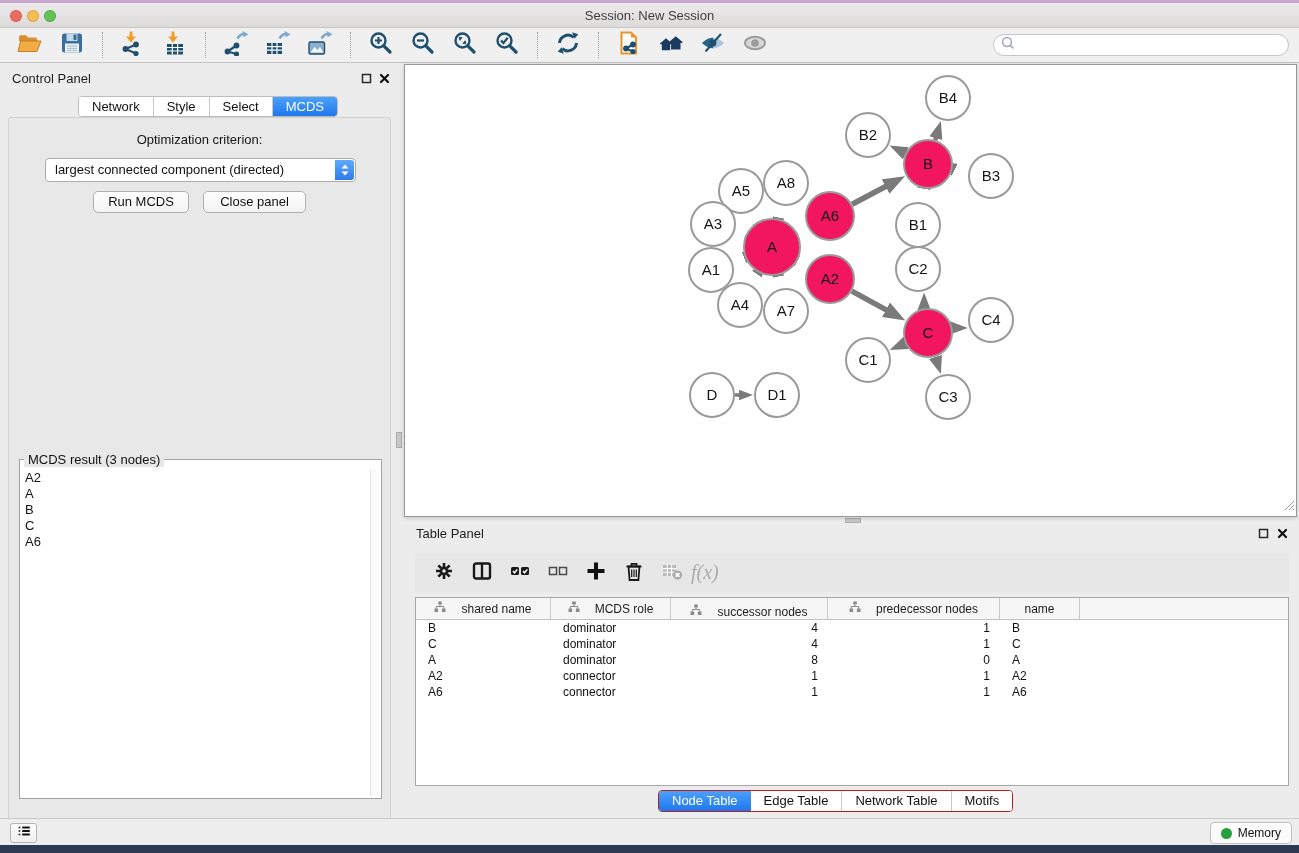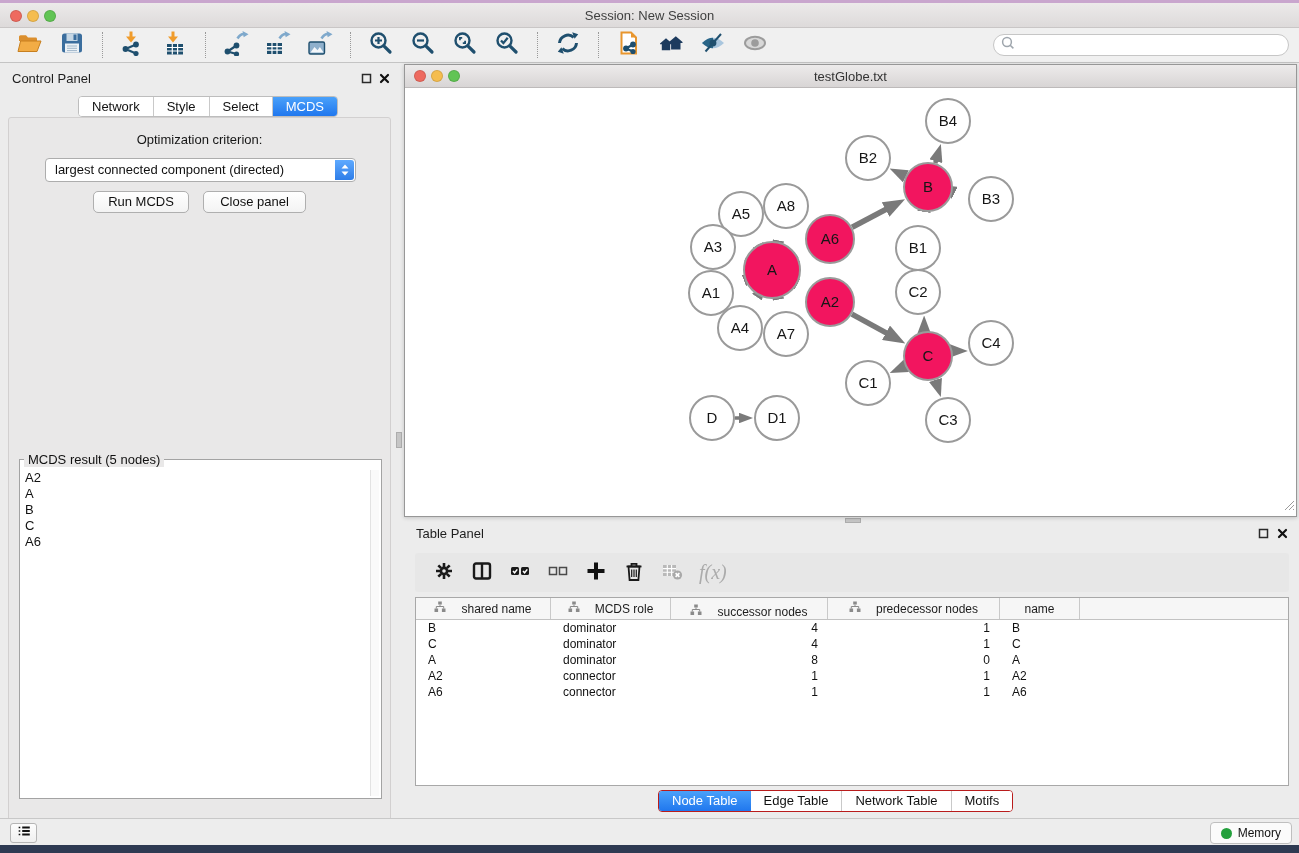--- a/index.html
+++ b/index.html
@@ -54,21 +54,21 @@
   .net-title .tl{top:5px}
   .net-title .tl.red{left:9px}.net-title .tl.yel{left:26px}.net-title .tl.grn{left:43px}
   .net-title-text{height:23px;line-height:23px;text-align:center;font-size:13px;color:#333}
   .net-canvas{display:block}
   .grip{position:absolute;right:1px;bottom:1px}
 
   
   .tp-title{left:416px;top:526px;font-size:13px;color:#1E1E1E}
   .tp-toolbar{left:415px;top:553px;width:874px;height:39px;background:#E7E7E7;border-radius:3px;display:flex;align-items:center;padding-left:10px}
   .tp-btn{width:26px;height:26px;margin:0 6px;display:flex;align-items:center;justify-content:center}
-  .fx{font-family:"Liberation Serif",serif;font-style:italic;font-size:20px;color:#ABABAB;margin-left:8px}
+  .fx{font-family:"Liberation Serif",serif;font-style:italic;font-size:20px;color:#ABABAB;}
   .tp-table{left:415px;top:597px;width:874px;height:189px;background:#fff;border:1px solid #A8A8A8;overflow:hidden}
   .tp-header{display:flex;height:22px;background:#F6F6F6;border-bottom:1px solid #C2C2C2}
   .th{display:flex;align-items:center;justify-content:center;gap:15px;font-size:12px;color:#1C1C1C;border-right:1px solid #C9C9C9;flex-shrink:0}
   .th.filler{flex:1;border-right:none}
   .tr{display:flex;height:16px;align-items:center}
   .td{font-size:12px;color:#111;flex-shrink:0;white-space:nowrap;overflow:hidden}
 
   .bottom-tabs{left:658px;top:790px;height:22px;display:flex;background:#fff;border:1px solid #b91c1c;border-radius:4px;overflow:hidden}
   .bottom-tabs .seg{line-height:20px}
 
@@ -257,42 +257,36 @@
       <span class="combo-step">
         <svg width="12" height="16" viewBox="0 0 12 16">
             <path d="M2.5 6.5L6 2.5l3.5 4z" fill="#fff"></path>
             <path d="M2.5 9.5L6 13.5l3.5-4z" fill="#fff"></path>
           </svg>
       </span>
     </div>
     <div class="btn run-btn">Run MCDS</div>
     <div class="btn closep-btn">Close panel</div>
     <div class="result-box">
-      <div class="result-legend">MCDS result (5 nodes)</div>
+      <div class="result-legend">MCDS result (3 nodes)</div>
       <div class="result-list" id="result-list">
           <div class="result-item">A2</div>
           <div class="result-item">A</div>
           <div class="result-item">B</div>
           <div class="result-item">C</div>
           <div class="result-item">A6</div>
         </div>
       <div class="result-gutter"></div>
     </div>
   </div>
 
   <div class="abs split-v"></div>
   <div class="abs split-h"></div>
 
   <div class="abs net-win">
-    <div class="net-title">
-      <span class="tl red"></span>
-      <span class="tl yel"></span>
-      <span class="tl grn"></span>
-      <div class="net-title-text">testGlobe.txt</div>
-    </div>
     <svg id="net-canvas" class="net-canvas" width="891" height="428" viewBox="0 0 891 428">
         <defs>
           <marker id="arw" viewBox="0 0 4 3" markerWidth="4" markerHeight="3" refX="0.6" refY="1.5" orient="auto" markerUnits="strokeWidth">
             <path d="M0 0L4 1.5L0 3Z" fill="#7A7A7A"></path>
           </marker>
         </defs>
         <line x1="353.0" y1="156.6" x2="354.2" y2="158.9" stroke="#7A7A7A" stroke-width="4" marker-end="url(#arw)"></line>
         <line x1="373.2" y1="153.7" x2="373.0" y2="154.7" stroke="#7A7A7A" stroke-width="4" marker-end="url(#arw)"></line>
         <line x1="340.0" y1="171.5" x2="343.0" y2="172.7" stroke="#7A7A7A" stroke-width="4" marker-end="url(#arw)"></line>
         <line x1="339.9" y1="192.2" x2="341.2" y2="191.7" stroke="#7A7A7A" stroke-width="4" marker-end="url(#arw)"></line>

